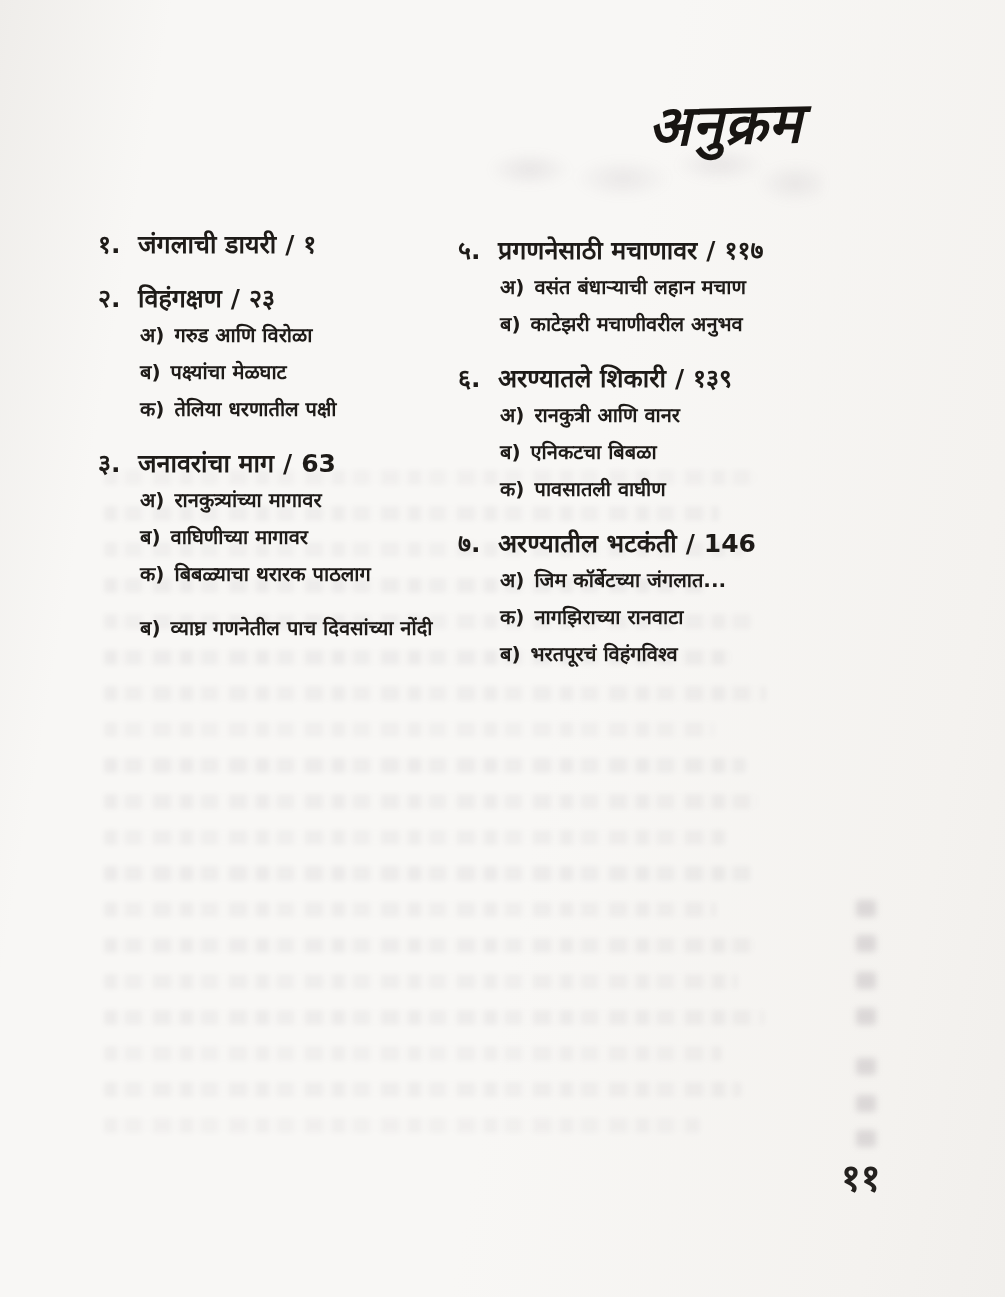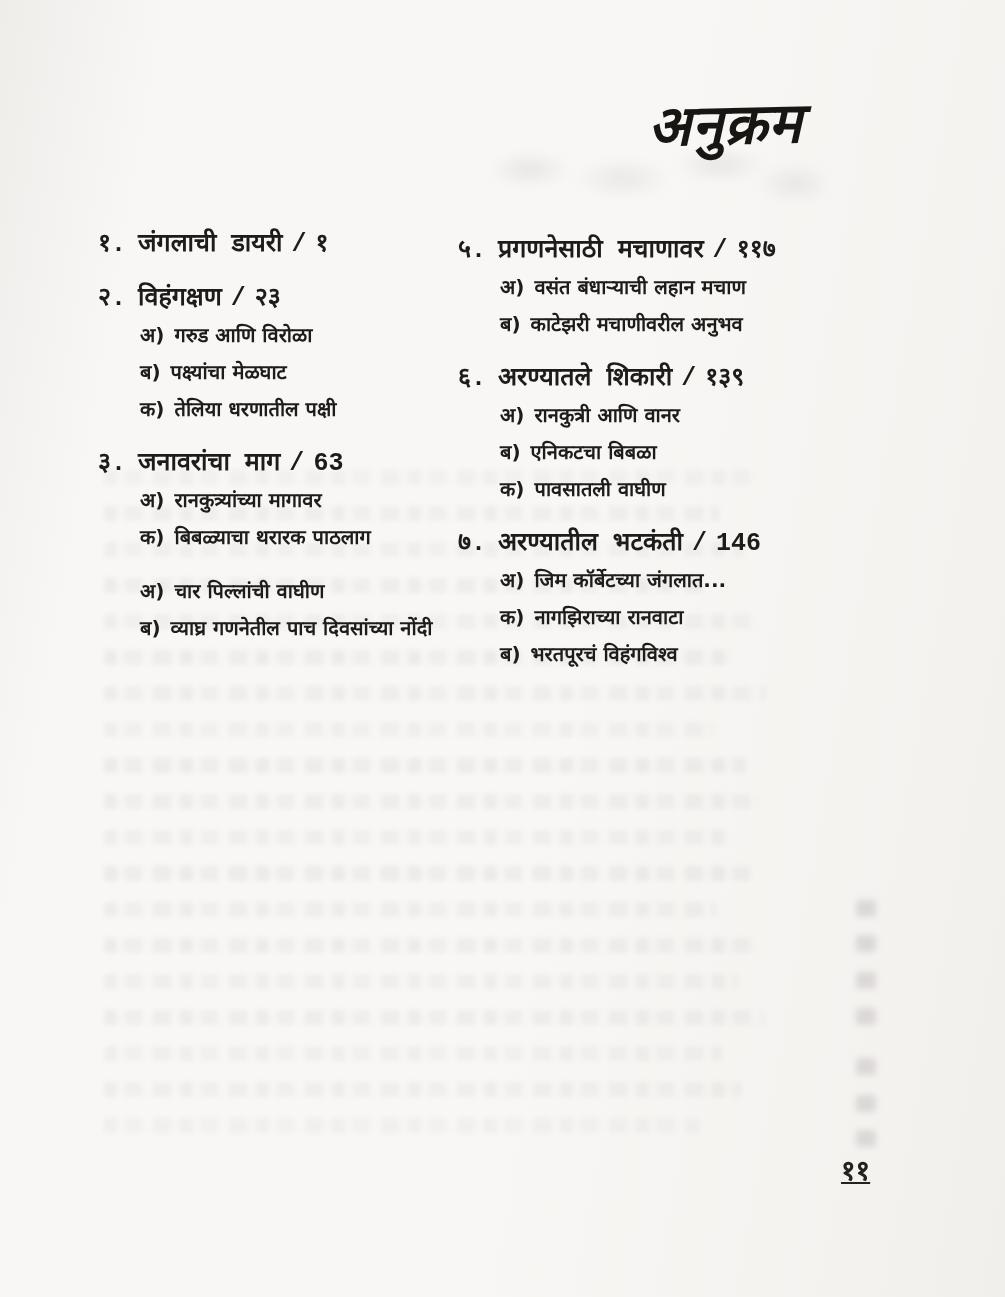--- a/index.html
+++ b/index.html
@@ -42,21 +42,20 @@
     opacity:.55;
   }
   
   .col{position:absolute;}
   .col-left{left:98px;top:226px;width:372px;}
   .col-right{left:458px;top:232px;width:420px;}
   .chapter{margin-bottom:17px;}
   .toc-head{
     font-size:25px;font-weight:700;line-height:37px;white-space:nowrap;
     color:#1e1b18;
-    font-family:Liberation Mono, monospace;
   }
   .toc-num{display:inline-block;width:40px;}
   .toc-sep{margin:0 9px;}
   .toc-sub{
     font-size:20px;font-weight:700;line-height:37px;white-space:nowrap;
     padding-left:42px;color:#1e1b18;
   }
   .sub-marker{margin-right:10px;}
   
   .ghost-line{
@@ -76,23 +75,22 @@
     position:absolute;
     left:856px;width:20px;height:17px;
     background:rgba(130,122,132,.22);
     filter:blur(3px);
     border-radius:3px;
     z-index:0;
   }
   .page-number{
     position:absolute;
     left:841px;top:1150px;
-    font-size:28px;font-weight:700;
+    font-size:38px;font-weight:700;
     color:#24211e;
-    text-decoration:underline;
   }
 </style>
 </head>
 <body>
 
 <div class="page">
 
   <div class="ghost-heading"></div>
 
   <div class="heading">अनुक्रम</div>
@@ -121,28 +119,28 @@
     </div>
 
     <div class="chapter">
       <div class="toc-head">
         <span class="toc-num">३.</span><span class="toc-title">जनावरांचा माग</span><span class="toc-sep">/</span><span class="toc-page">63</span>
       </div>
       <div class="toc-sub">
         <span class="sub-marker">अ)</span><span class="sub-text">रानकुत्र्यांच्या मागावर</span>
       </div>
       <div class="toc-sub">
+        <span class="sub-marker">ब)</span><span class="sub-text">वाघिणीच्या मागावर</span>
+      </div>
+      <div class="toc-sub">
         <span class="sub-marker">क)</span><span class="sub-text">बिबळ्याचा थरारक पाठलाग</span>
       </div>
     </div>
 
     <div class="chapter">
-      <div class="toc-sub">
-        <span class="sub-marker">अ)</span><span class="sub-text">चार पिल्लांची वाघीण</span>
-      </div>
       <div class="toc-sub">
         <span class="sub-marker">ब)</span><span class="sub-text">व्याघ्र गणनेतील पाच दिवसांच्या नोंदी</span>
       </div>
     </div>
   </div>
 
   <div class="col col-right">
 
     <div class="chapter">
       <div class="toc-head">

